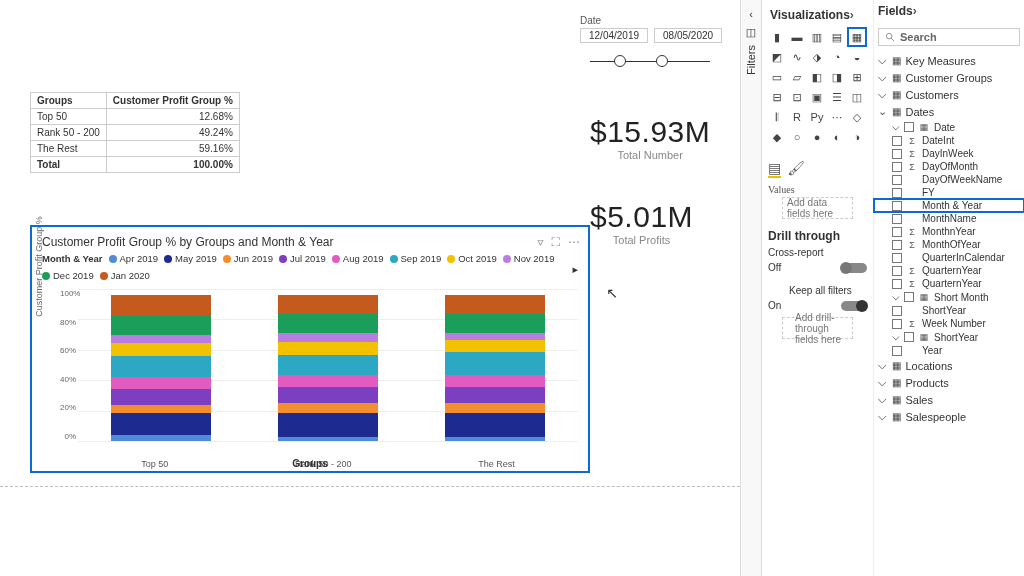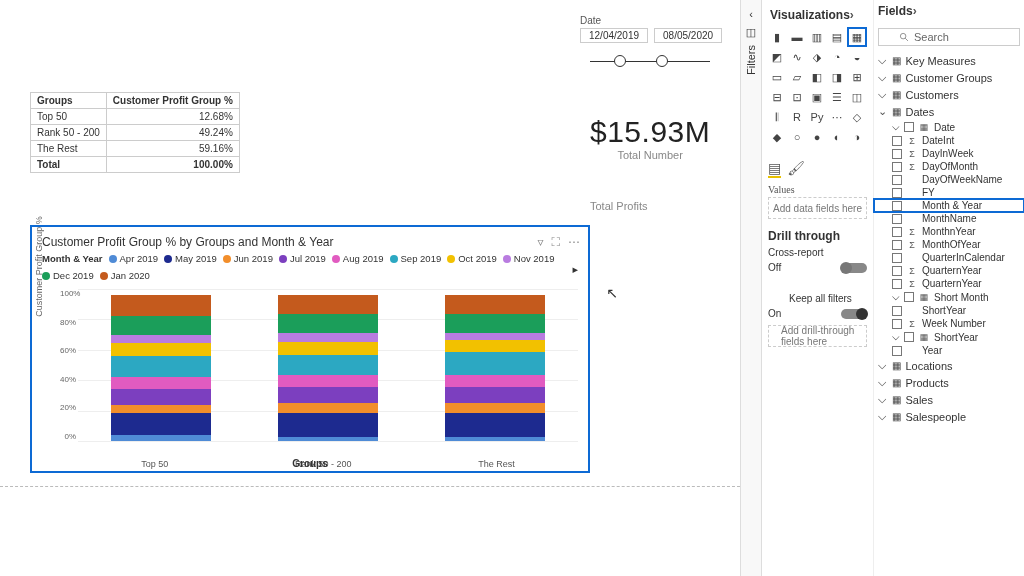--- a/index.html
+++ b/index.html
@@ -12,30 +12,30 @@
 
   .pane-head { display:flex; align-items:center; font-weight:600; font-size:12px; padding:4px 4px 6px 4px;}
   .pane-head .chev { color:#555; font-size:12px;}
 
   
   .viz-grid { display:flex; flex-wrap:wrap; gap:2px; padding:0 2px 6px 2px;}
   .viz-icon { width:18px; height:18px; display:flex; align-items:center; justify-content:center; font-size:11px; color:#444; cursor:pointer; }
   .viz-icon.selected { outline:2px solid #0d6ad4; outline-offset:-1px; }
 
   .well-label { font-size:10px; color:#555; margin:6px 2px 2px 2px;font-family:Liberation Serif, serif;}
-  .well { border:1px dashed #ccc; height:22px; font-size:10px; color:#777; display:flex;align-items:center; padding:0 4px; margin:0 2px;}
+  .well { border:1px dashed #ccc; height:22px; font-size:10px; color:#777; display:flex;align-items:center; padding:0 4px; margin:0 16px;}
   .drill-head { font-size:12px; font-weight:600; margin:10px 2px 4px 2px;}
   .toggle-row { display:flex; justify-content:space-between; align-items:center; font-size:10px; margin:4px 2px;}
   .toggle { width:26px; height:10px; border-radius:5px; background:#888; position:relative;}
   .toggle::after{ content:""; position:absolute; width:12px; height:12px; background:#444; border-radius:50%; top:-1px;}
   .toggle.off::after{ left:-1px; background:#777;}
   .toggle.on::after{ right:-1px; background:#333;}
 
   
-  .search { display:flex; align-items:center; border:1px solid #ccc; margin:4px 4px 6px 4px; padding:2px 20px; font-size:11px; color:#666;}
+  .search { display:flex; align-items:center; border:1px solid #ccc; margin:4px 4px 6px 4px; padding:2px 6px; font-size:11px; color:#666;font-weight:bold;}
   .search svg{ width:11px; height:11px; margin-right:4px;}
   .tbl-row { display:flex; align-items:center; gap:4px; padding:2px 4px; font-size:11px; cursor:pointer;}
   .tbl-row .caret{ width:10px; color:#555;}
   .tbl-row .ticon{ font-size:10px; color:#444;}
   .fld-row { display:flex; align-items:center; gap:4px; padding:1px 4px 1px 18px; font-size:10px;}
   .fld-row .cb{ width:10px; height:10px; border:1px solid #777; flex:none;}
   .fld-row .ftype{ font-size:9px; color:#555; width:12px; text-align:center;}
   .fld-row.highlight{ outline:2px solid #0d6ad4; outline-offset:-1px;}
 
   
@@ -122,20 +122,21 @@
       <td class="num">100.00%</td>
     </tr>
       </tfoot>
   </table>
 
   <div class="card" style="top:115px;">
     <div class="val">$15.93M</div>
     <div class="cap">Total Number</div>
   </div>
   <div class="card" style="top:200px;">
+    <div class="val">$5.01M</div>
     <div class="cap">Total Profits</div>
   </div>
 
   <div class="chart-sel">
     <div class="tools">
       <span>▿</span>
       <span>⛶</span>
       <span>⋯</span>
     </div>
     <div class="ttl">Customer Profit Group % by Groups and Month &amp; Year</div>
@@ -306,21 +307,21 @@
   <div class="well-label">Values</div>
   <div class="well">Add data fields here</div>
   <div class="drill-head">Drill through</div>
   <div class="toggle-row">
     <span>Cross-report</span>
   </div>
   <div class="toggle-row">
     <span>Off</span>
     <span class="toggle off"></span>
   </div>
-  <div class="toggle-row" style="margin-top:20px;padding-left:21px;">
+  <div class="toggle-row" style="margin-top:12px;padding-left:21px;">
     <span>Keep all filters</span>
   </div>
   <div class="toggle-row">
     <span>On</span>
     <span class="toggle on"></span>
   </div>
   <div class="well" style="margin-top:6px;padding-left:12px;">Add drill-through fields here</div>
 </div>
 
 <div class="fields-pane">

